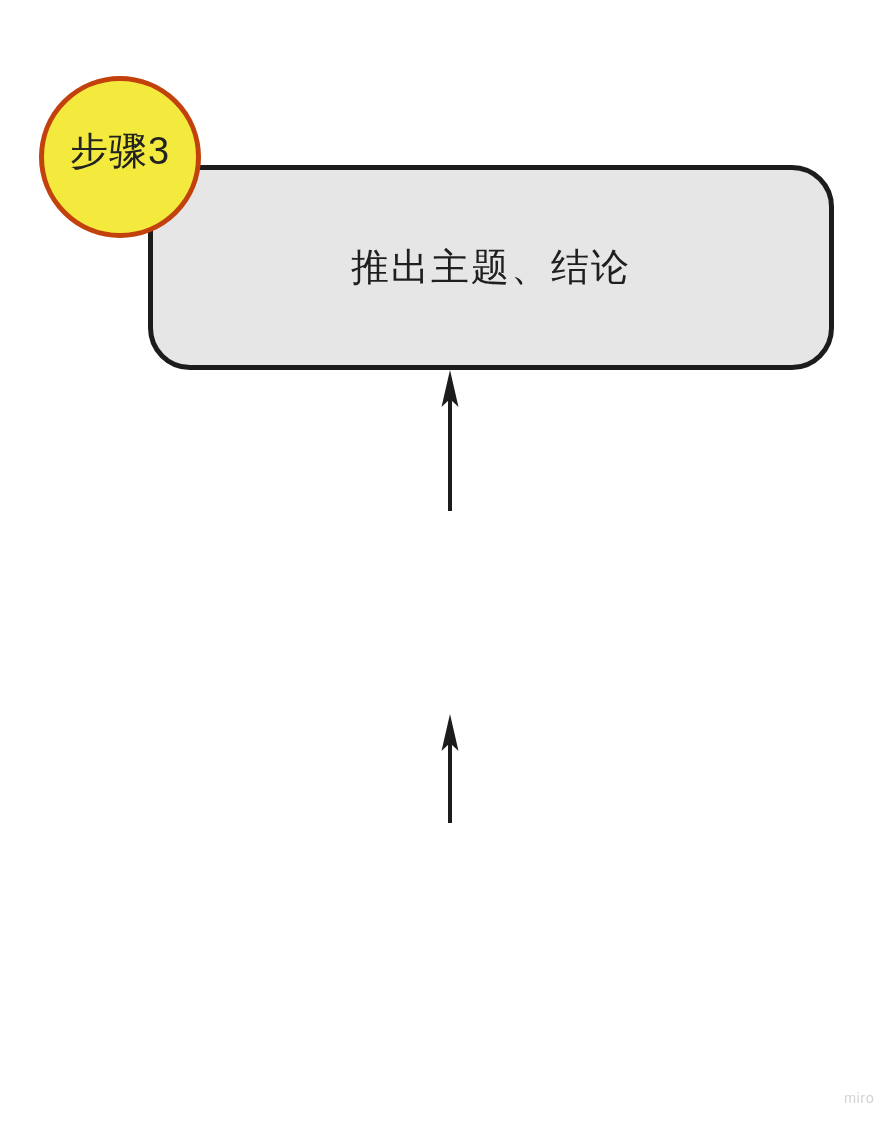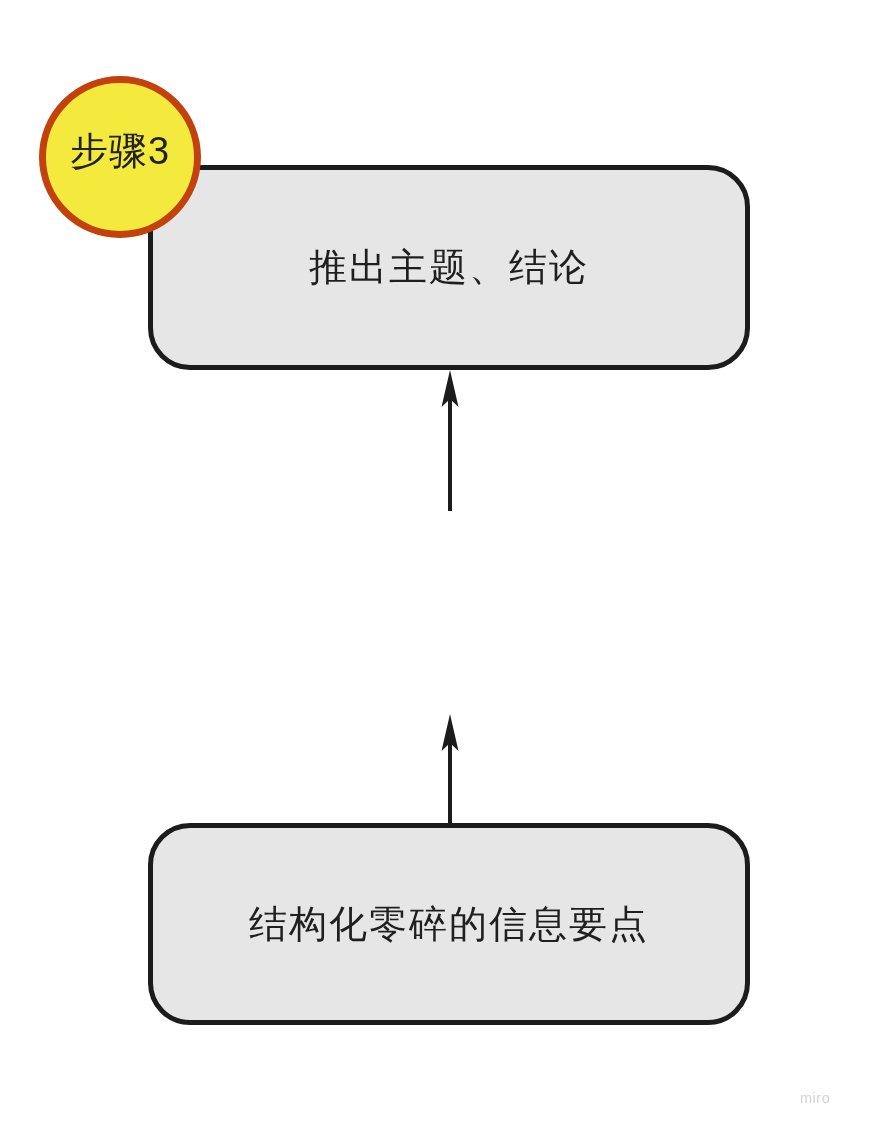--- a/index.html
+++ b/index.html
@@ -11,21 +11,21 @@
     position: relative;
     width: 884px;
     height: 1130px;
     background: #ffffff;
     overflow: hidden;
     font-family: "Liberation Sans", "DejaVu Sans", sans-serif;
   }
   .flow-node {
     position: absolute;
     left: 148px;
-    width: 602px;
+    width: 686px;
     box-sizing: border-box;
     background: #e6e6e6;
     border: 5px solid #1c1c1c;
     border-radius: 42px;
     display: flex;
     align-items: center;
     justify-content: center;
   }
   .node-top    { top: 165px; height: 205px; }
   .node-middle { top: 511px; height: 203px; }
@@ -39,21 +39,21 @@
     text-align: center;
   }
   .step-badge {
     position: absolute;
     left: 39px;
     top: 76px;
     width: 162px;
     height: 162px;
     box-sizing: border-box;
     background: #f3ea3d;
-    border: 7px solid #c2410c;
+    border: 5px solid #c2410c;
     border-radius: 50%;
     display: flex;
     align-items: center;
     justify-content: center;
     z-index: 5;
   }
   .badge-label {
     font-size: 38px;
     font-weight: 500;
     color: #222222;
@@ -62,21 +62,21 @@
   }
   .connector {
     position: absolute;
     left: 440px;
     display: block;
   }
   .connector-1 { top: 370px; }
   .connector-2 { top: 714px; }
   .watermark {
     position: absolute;
-    left: 800px;
+    left: 844px;
     top: 1090px;
     font-size: 14.5px;
     font-weight: 500;
     color: #d3d3d3;
     letter-spacing: 0.5px;
   }
 </style>
 </head>
 <body>
 
@@ -94,19 +94,16 @@
     <line x1="10" y1="28" x2="10" y2="141" stroke="#1c1c1c" stroke-width="4"></line>
     <polygon points="10,0 18.5,37 10,29 1.5,37" fill="#1c1c1c"></polygon>
   </svg>
 
 
   <svg class="connector connector-2" width="20" height="109" viewBox="0 0 20 109">
     <line x1="10" y1="28" x2="10" y2="109" stroke="#1c1c1c" stroke-width="4"></line>
     <polygon points="10,0 18.5,37 10,29 1.5,37" fill="#1c1c1c"></polygon>
   </svg>
 
-  <div class="flow-node node-bottom">
-    <span class="node-label">结构化零碎的信息要点</span>
-  </div>
 
   <div class="watermark">miro</div>
 
 </div>
 
 </body></html>

